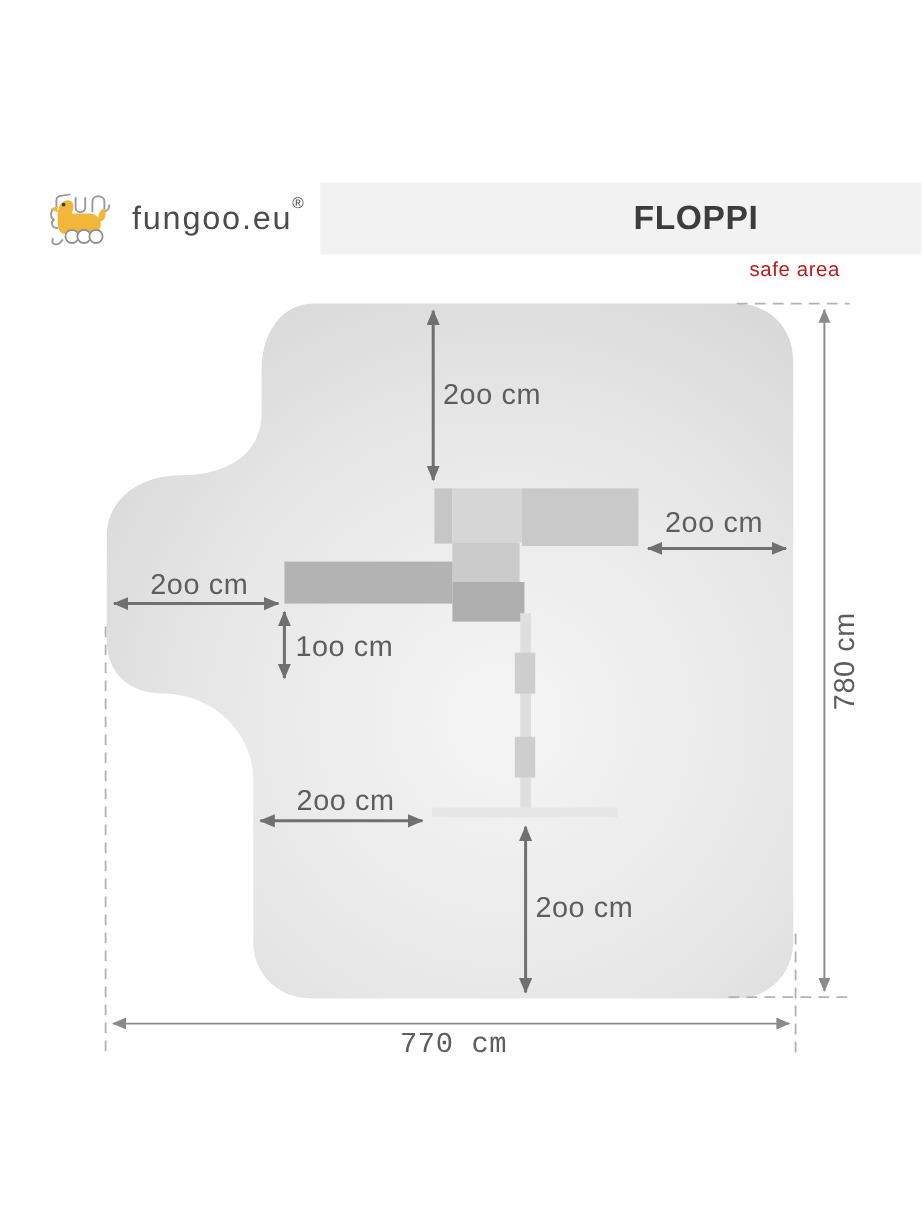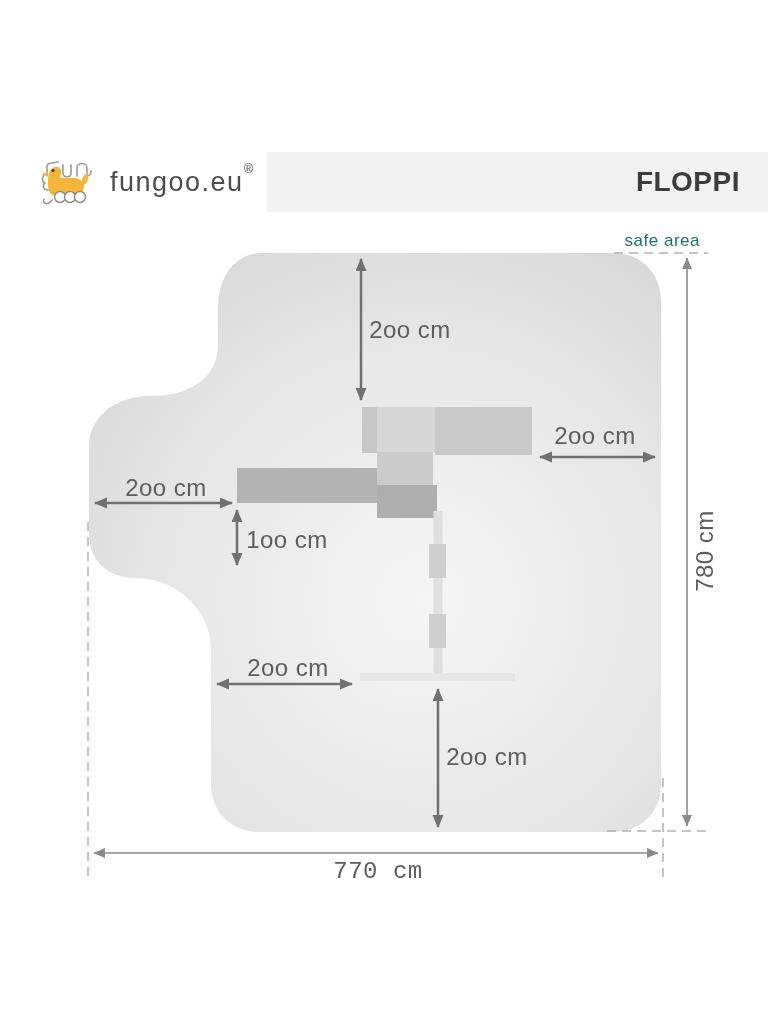--- a/index.html
+++ b/index.html
@@ -36,33 +36,33 @@
     top: -8px;
   }
   .title-band {
     position: absolute;
     left: 267px; top: 152px;
     width: 501px; height: 60px;
     background: #f2f2f2;
   }
   .product-title {
     position: absolute;
-    left: 560px; top: 166px;
+    left: 528px; top: 166px;
     width: 180px;
-    text-align: right;
+    text-align: left;
     font-size: 28px;
     font-weight: bold;
     color: #3c3c3c;
     letter-spacing: 0.5px;
   }
   .subtitle {
     position: absolute;
-    right: 68px; top: 231px;
+    right: 68px; top: 215px;
     font-size: 17px;
-    color: #0f766e;
+    color: #b91c1c;
     letter-spacing: 0.5px;
   }
 
   
   .diagram-svg {
     position: absolute;
     left: 0; top: 0;
     width: 768px; height: 1024px;
   }
   .dim-label {

